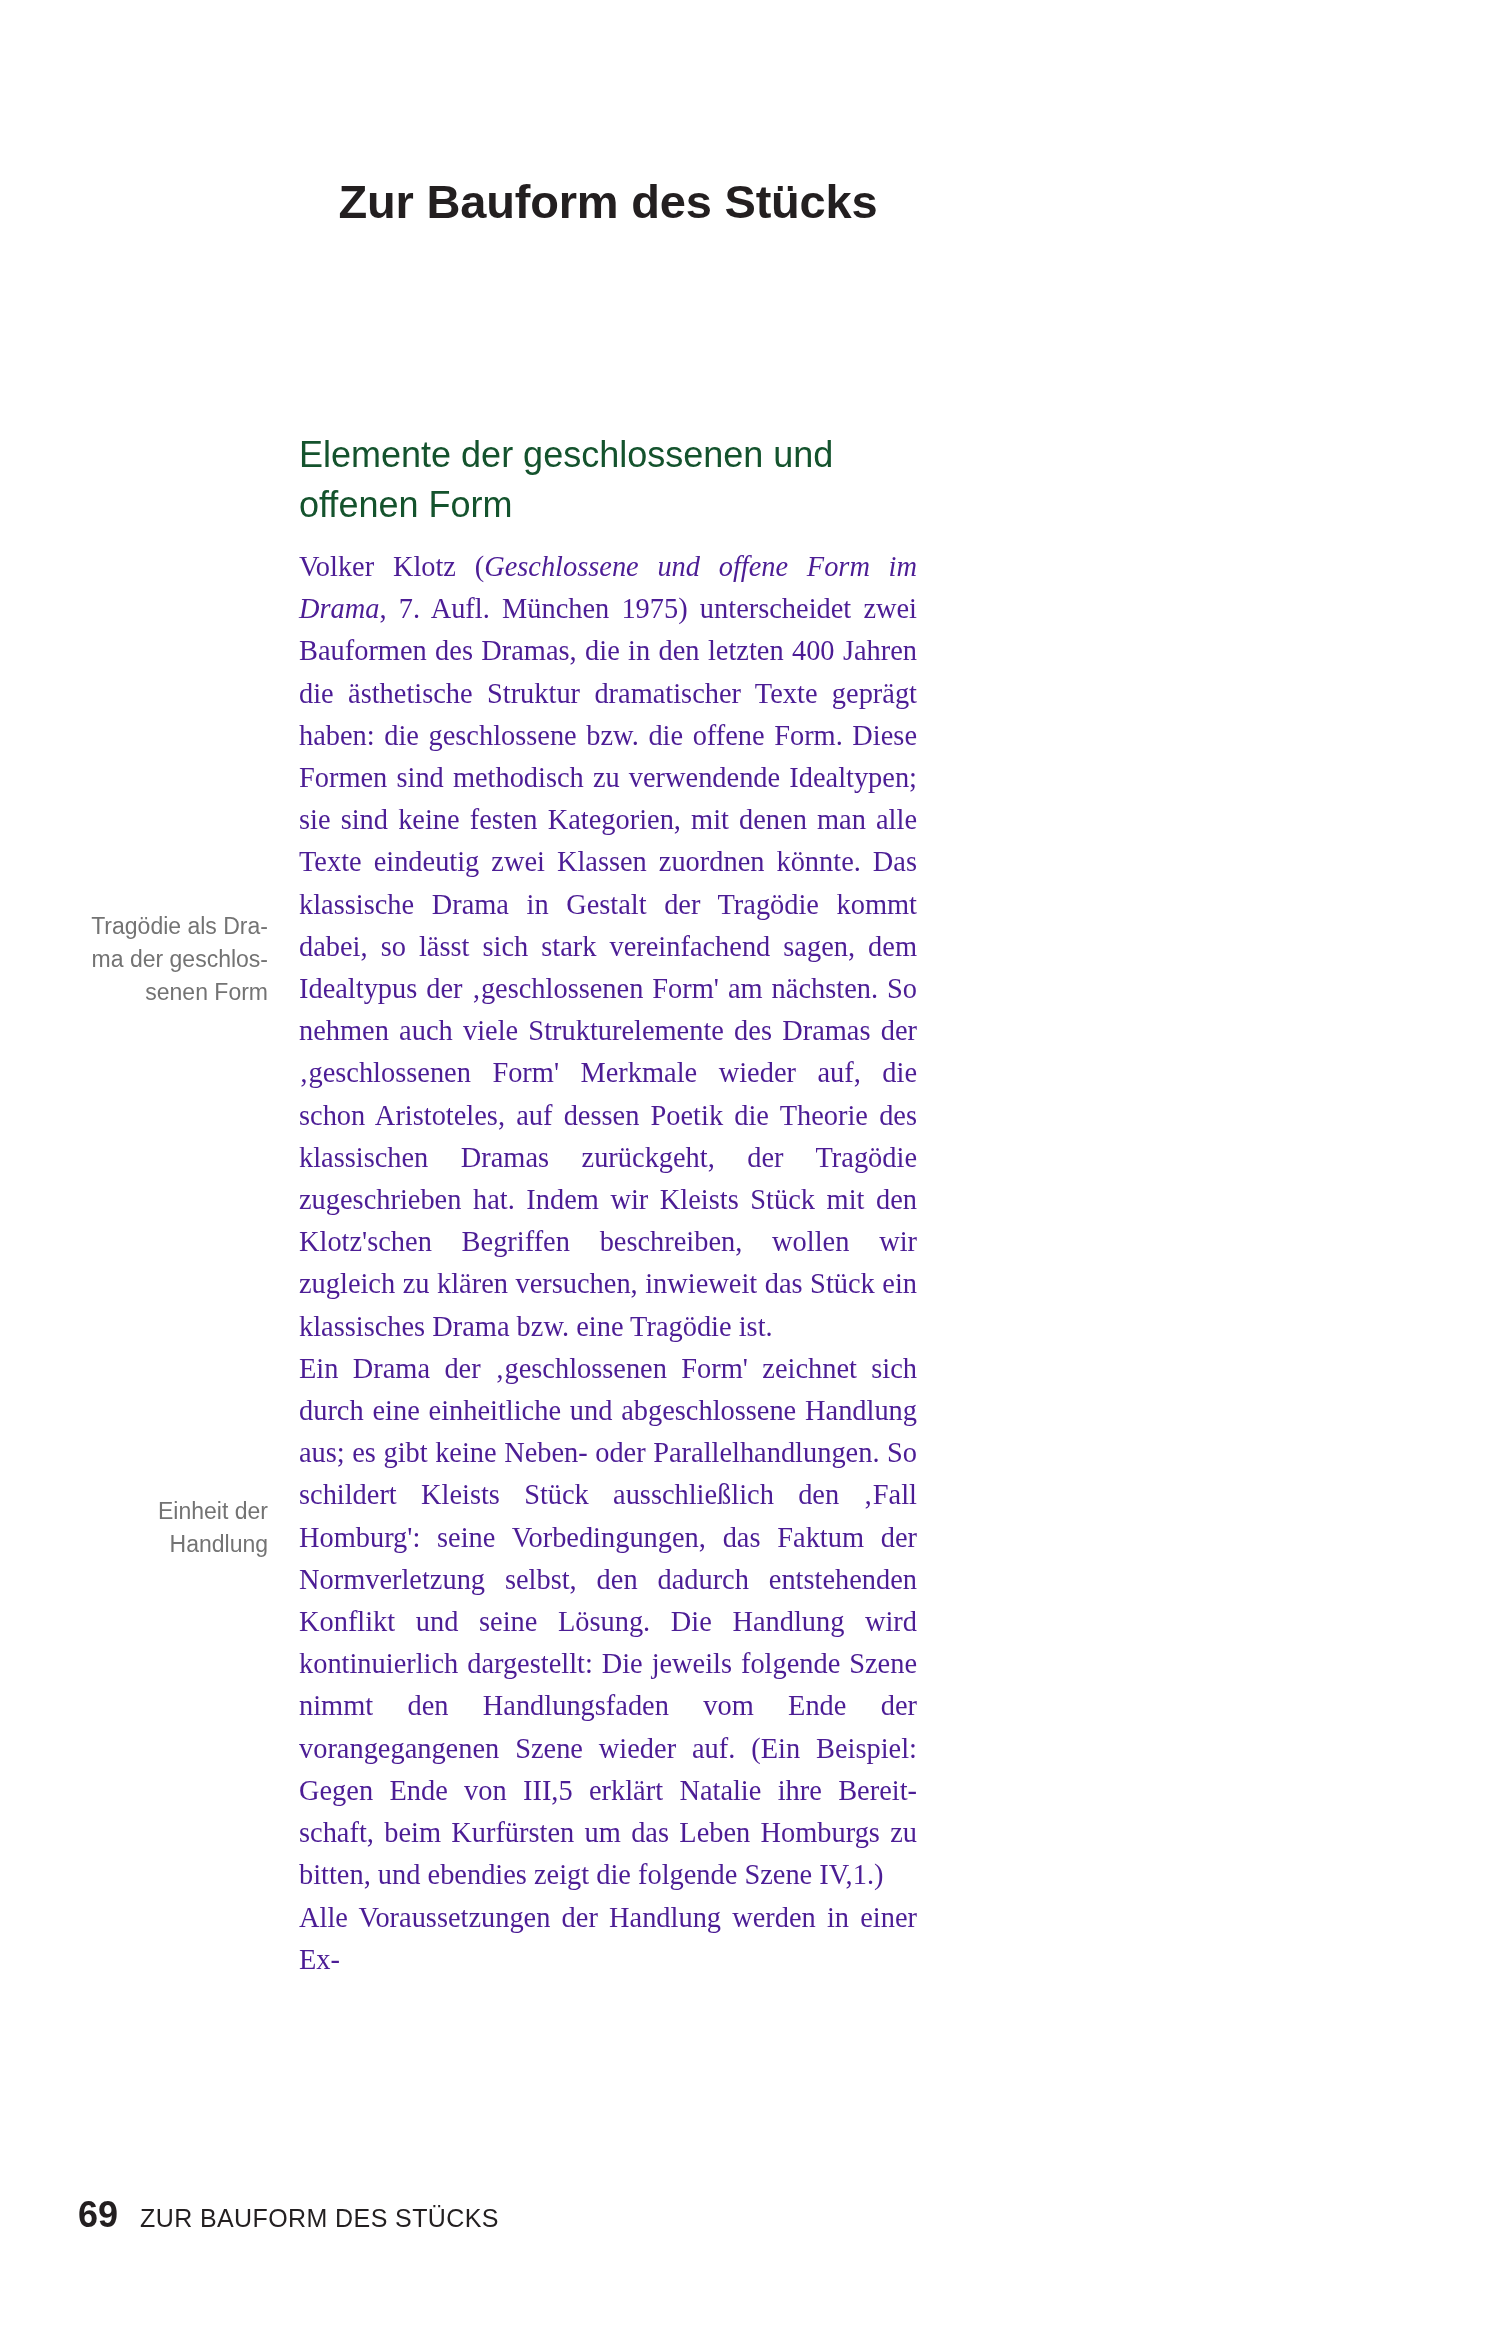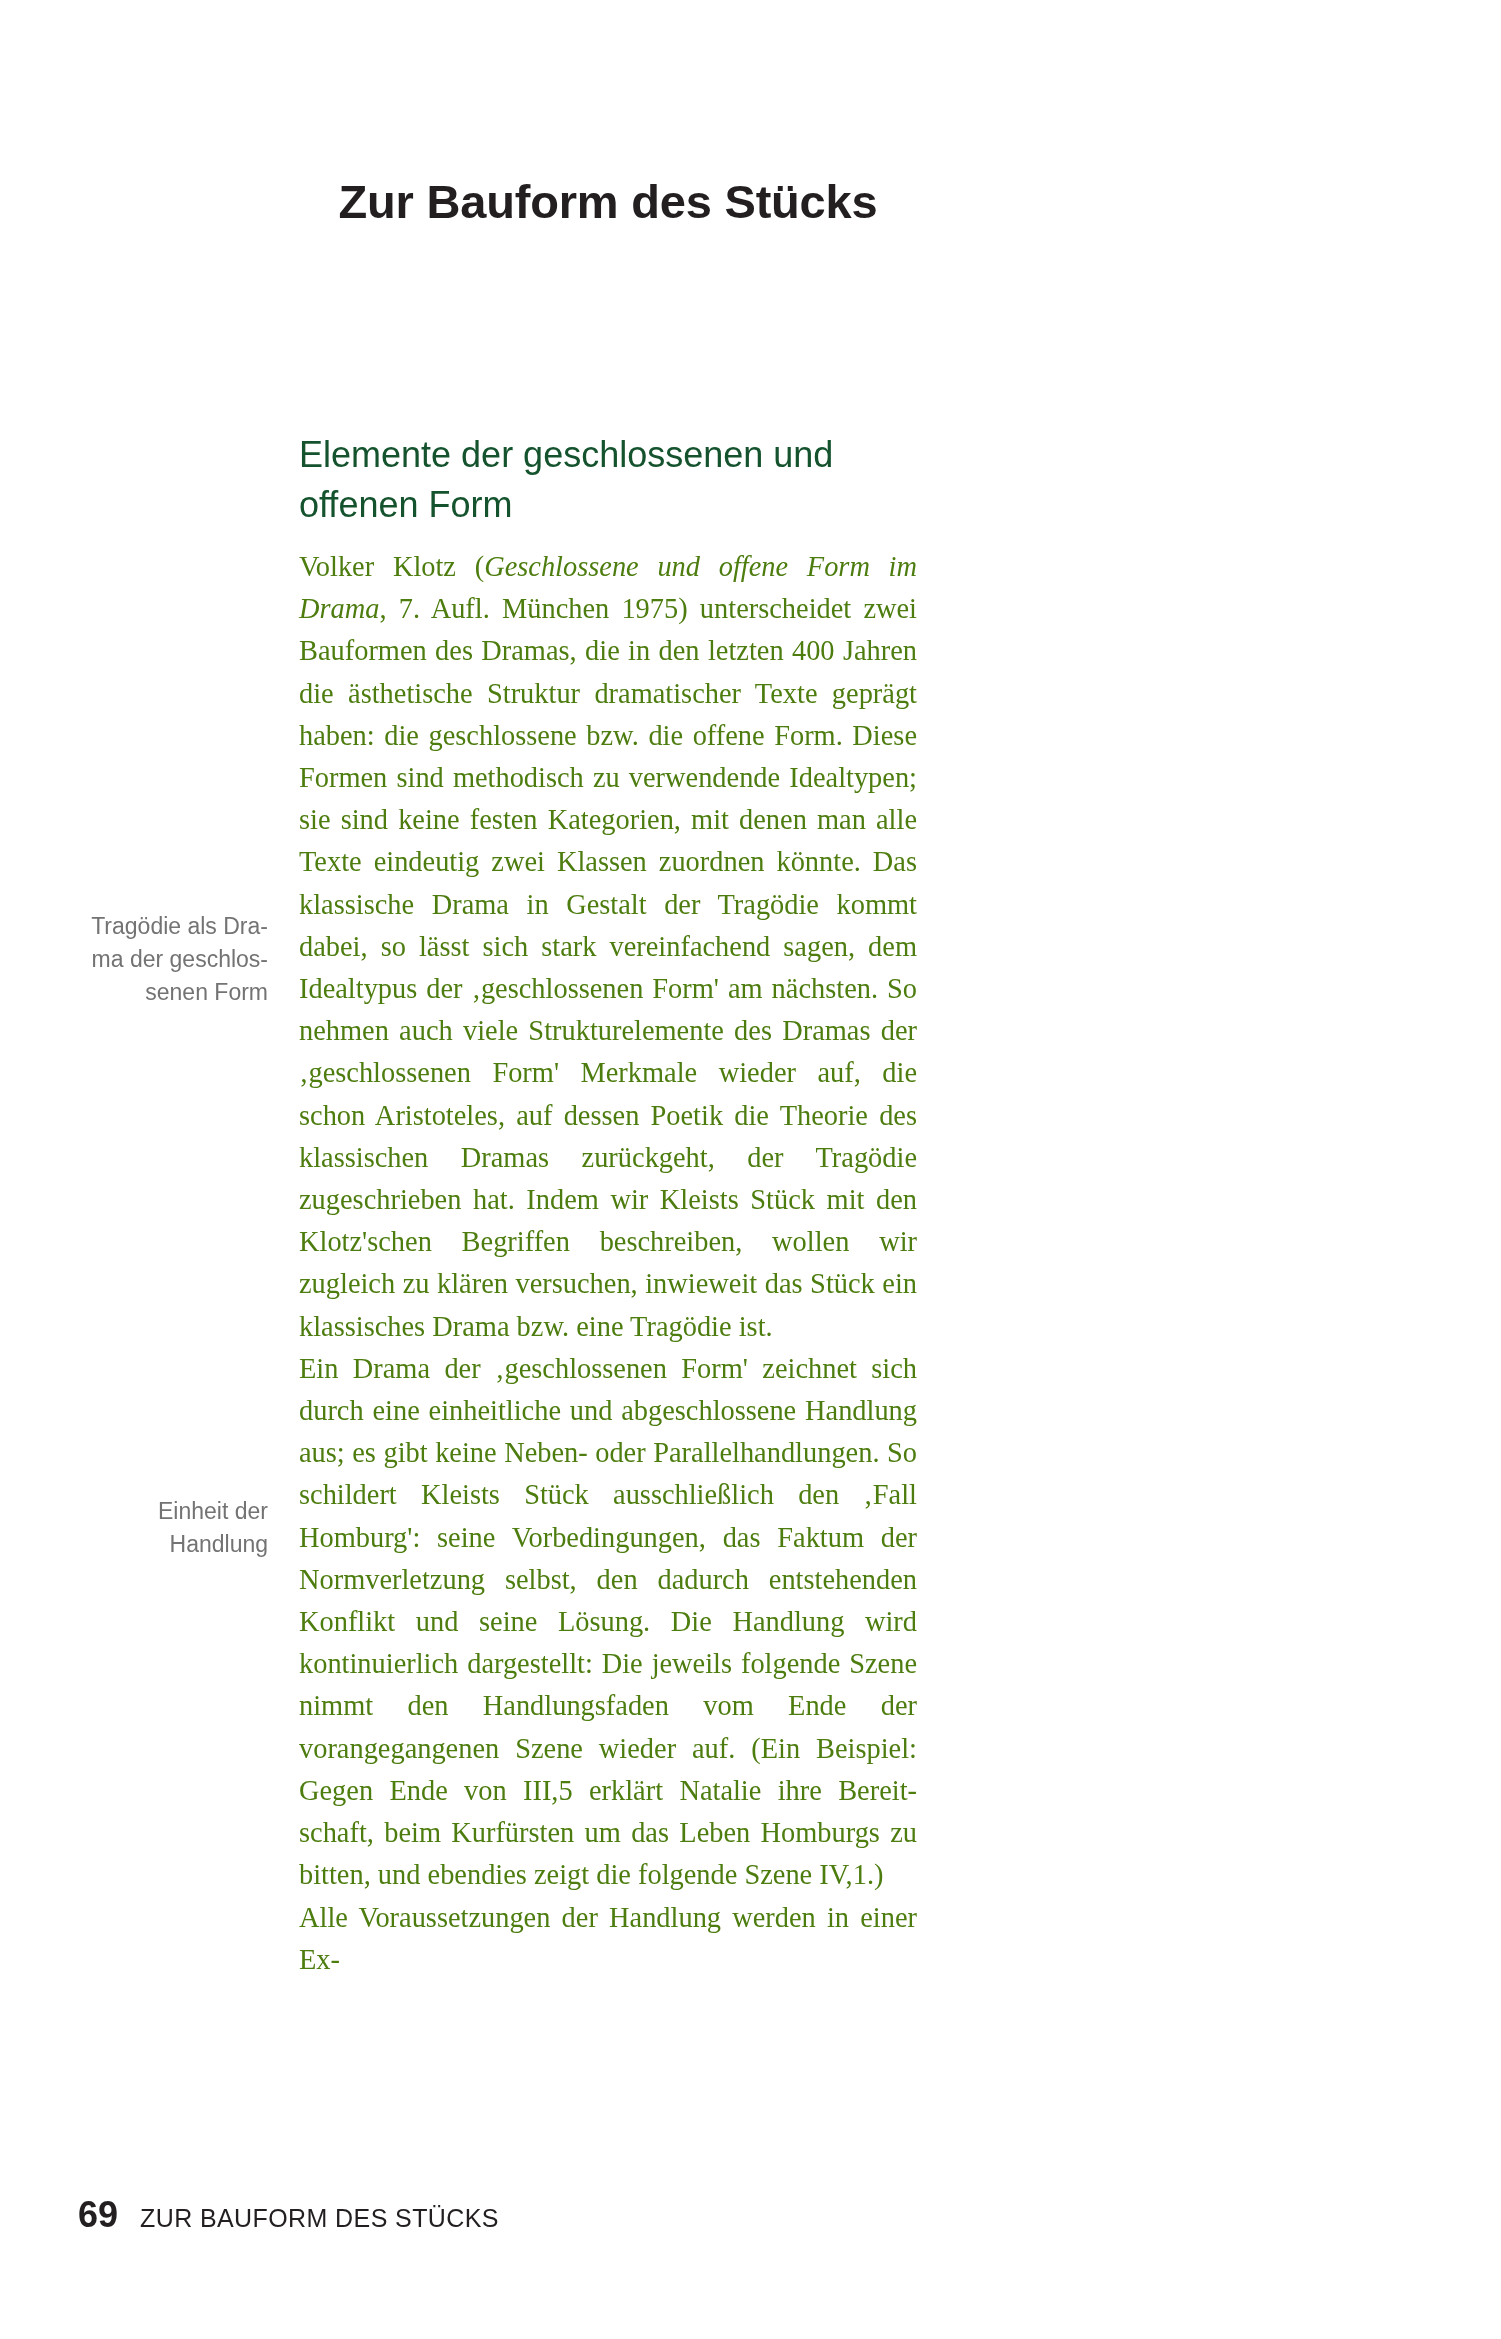--- a/index.html
+++ b/index.html
@@ -47,21 +47,21 @@
 
   
   .body-column {
     position: absolute;
     left: 299px;
     top: 546px;
     width: 618px;
     font-family: "Liberation Serif", serif;
     font-size: 28.4px;
     line-height: 42.2px;
-    color: #4d7c0f;
+    color: #4c1d95;
     text-align: justify;
     text-justify: inter-word;
     hyphens: manual;
   }
   .body-column p {
     margin: 0;
     text-indent: 0;
   }
   .body-column p + p {
     margin-top: 0;

